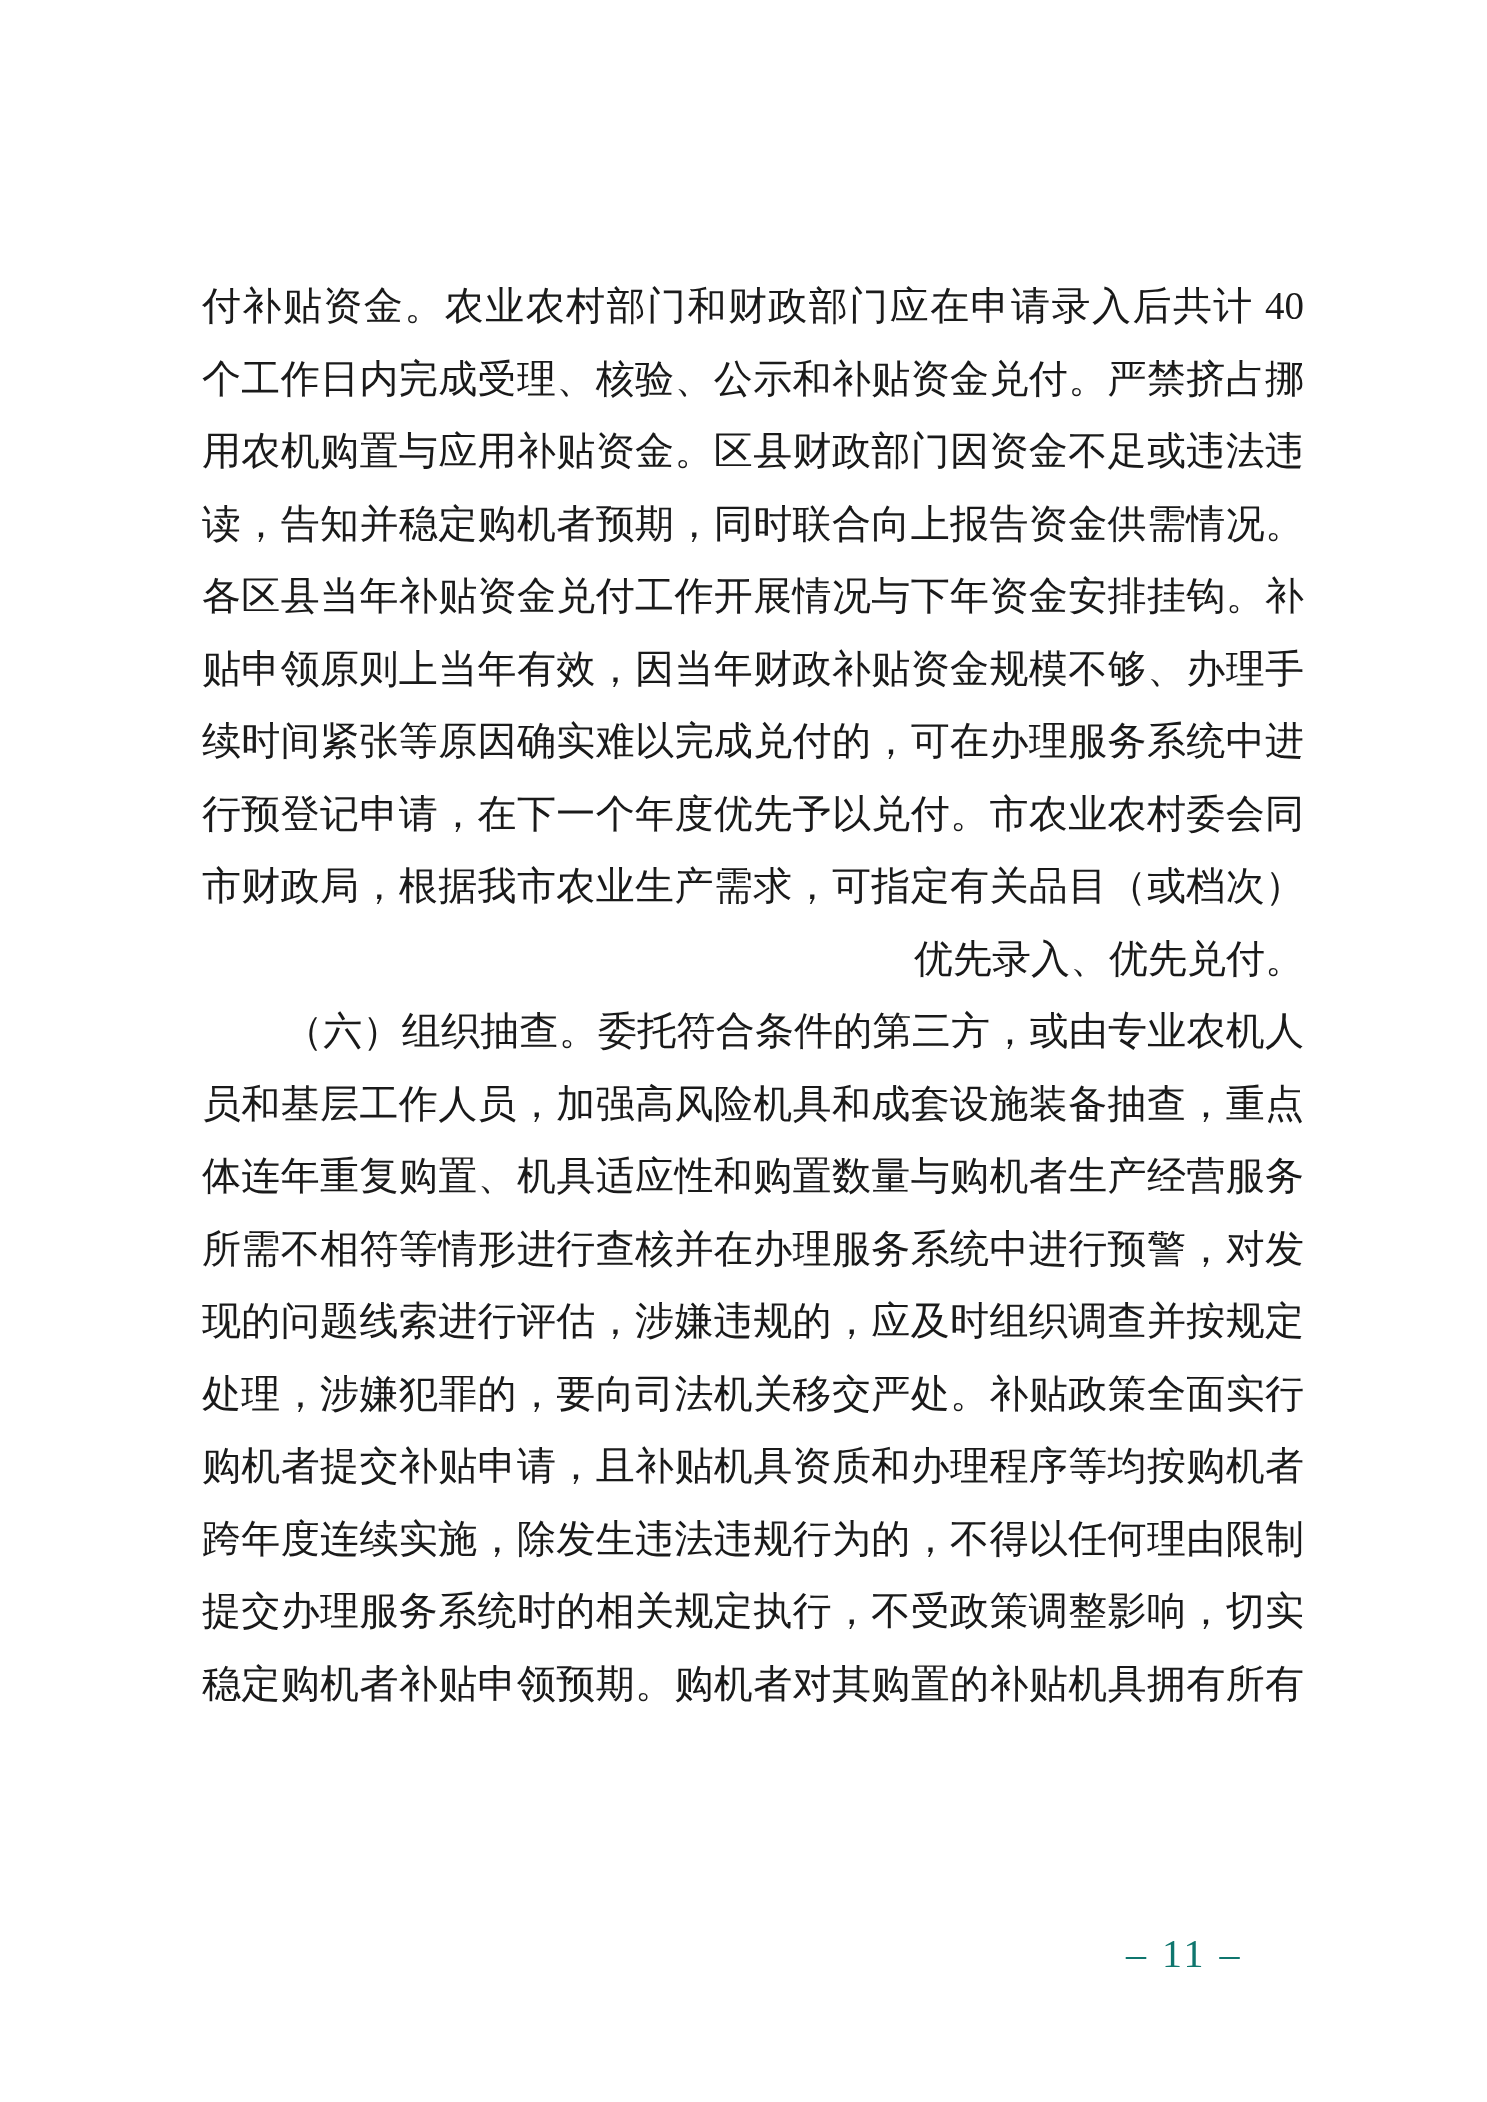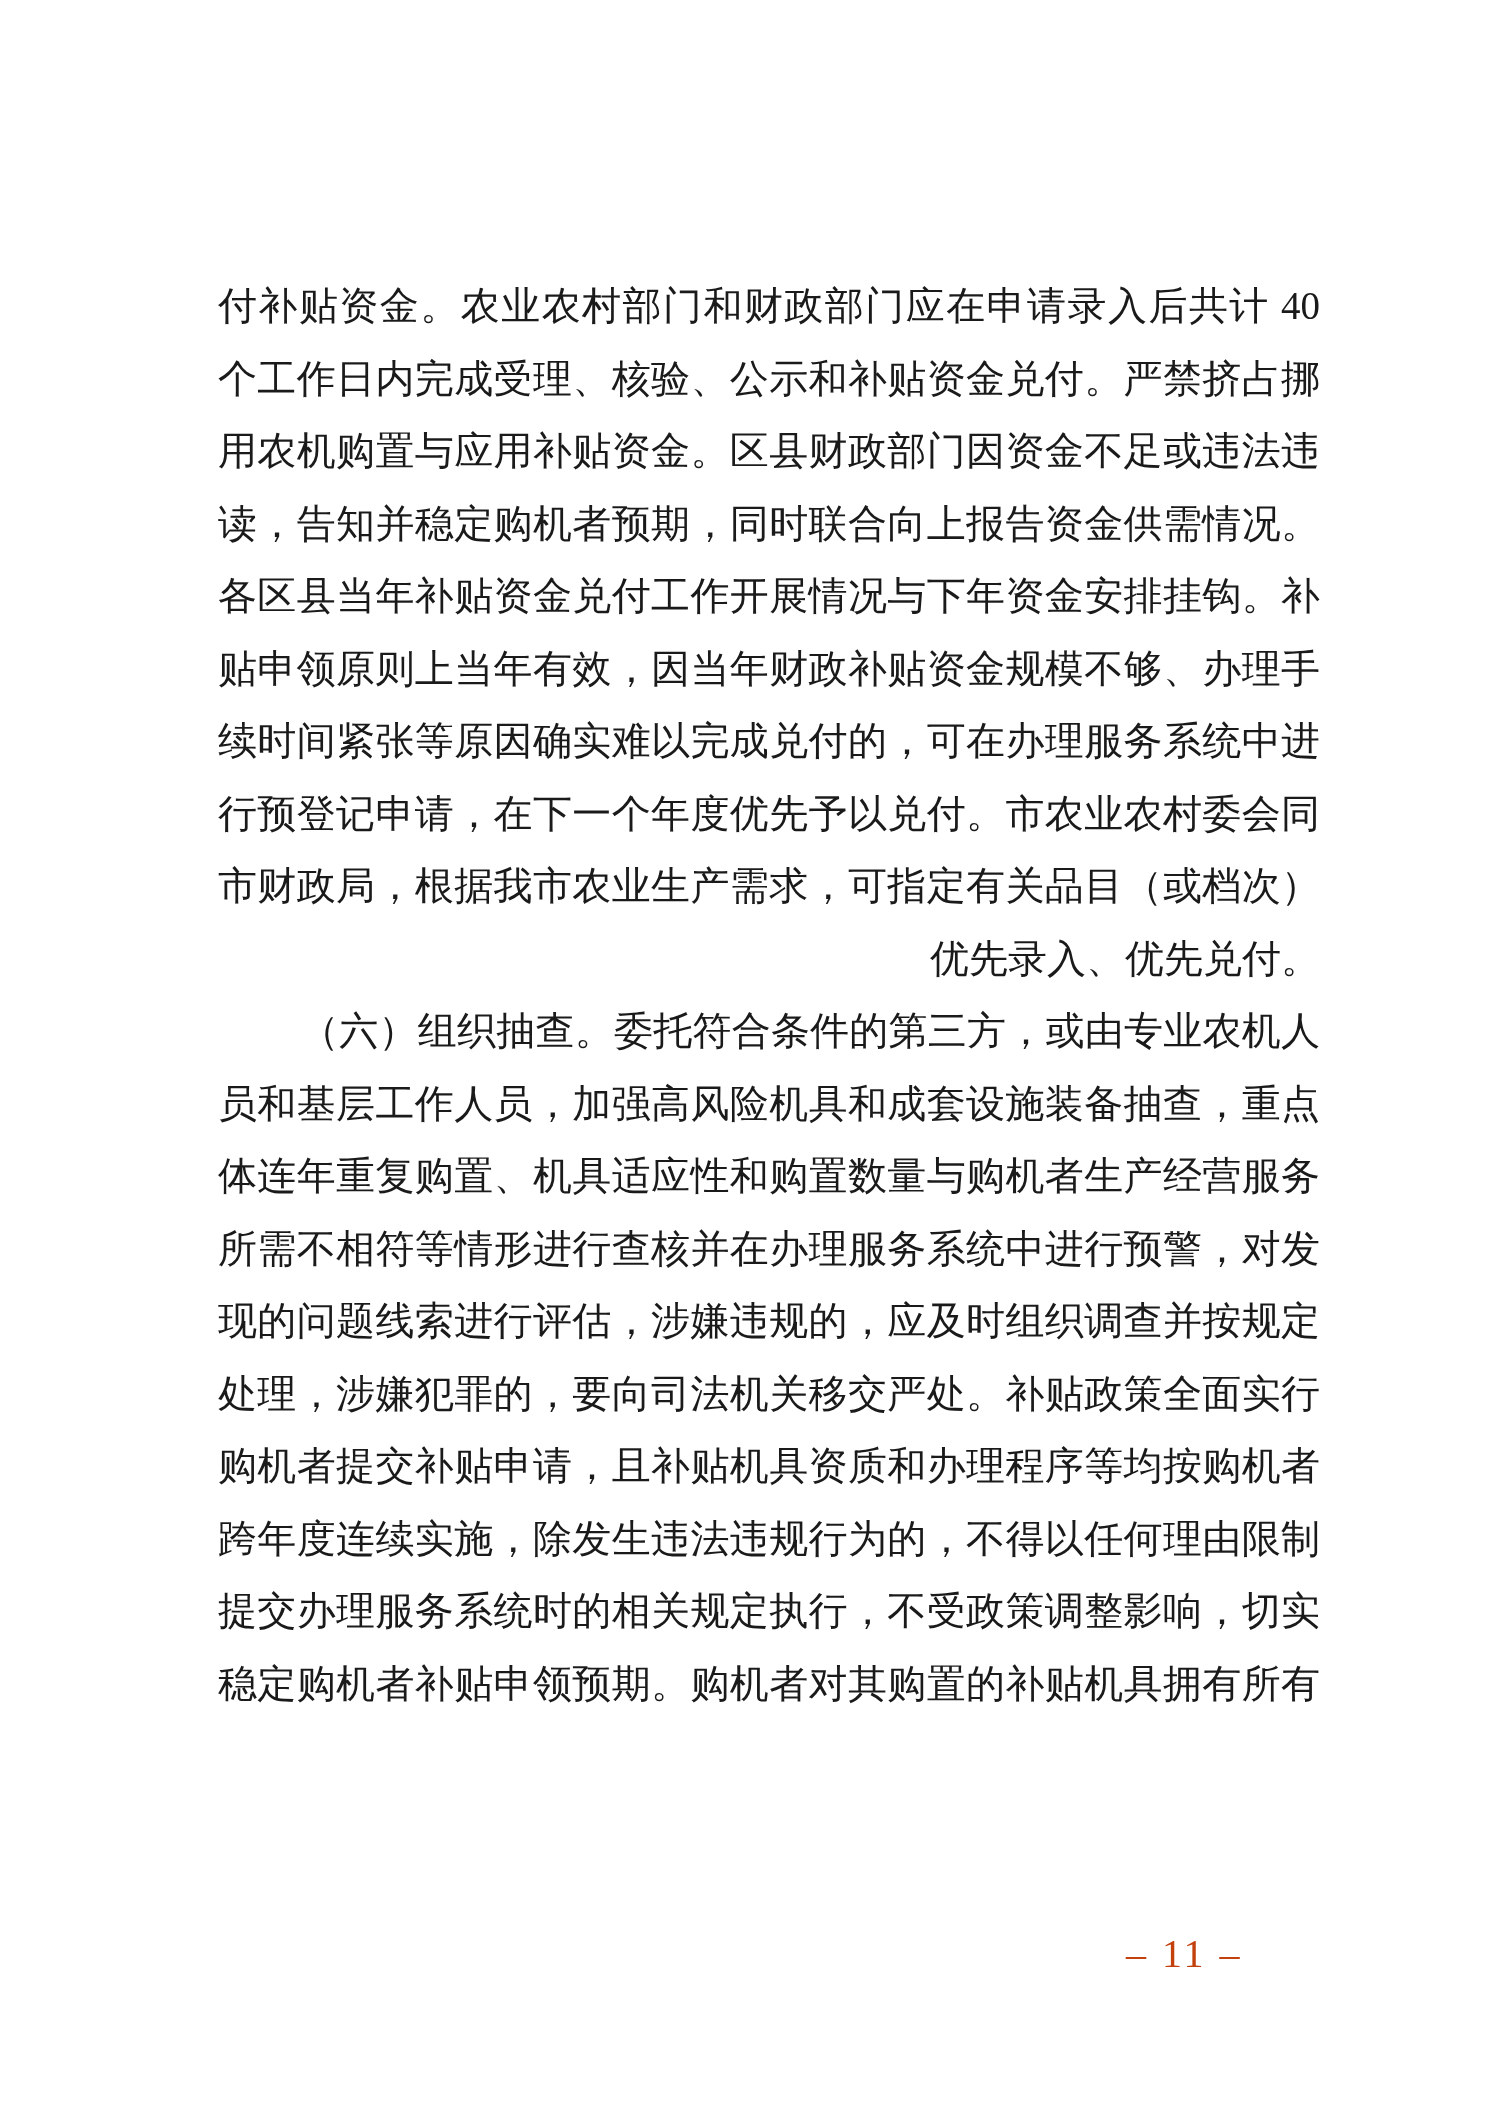--- a/index.html
+++ b/index.html
@@ -13,21 +13,20 @@
     height: 2102px;
     background: #ffffff;
     overflow: hidden;
     font-family: "Liberation Serif", "DejaVu Serif", serif;
   }
   .body-text {
     position: absolute;
     left: 202px;
     top: 270px;
     width: 1102px;
-    margin-left: 16px;
   }
   .text-line {
     height: 72.5px;
     line-height: 72.5px;
     font-size: 39px;
     color: #1a1a1a;
     text-align: right;
     letter-spacing: 0;
   }
   .text-line.justify {
@@ -41,21 +40,21 @@
   .lead-bold {
     font-weight: 400;
   }
   .page-number {
     position: absolute;
     left: 1126px;
     top: 1930px;
     font-size: 40px;
     line-height: 48px;
     letter-spacing: 3px;
-    color: #c2410c;
+    color: #0f766e;
   }
 </style>
 </head>
 <body>
 
 <div class="page">
   <div class="body-text">
       <div class="text-line justify">付补贴资金。农业农村部门和财政部门应在申请录入后共计 40</div>
       <div class="text-line justify">个工作日内完成受理、核验、公示和补贴资金兑付。严禁挤占挪</div>
       <div class="text-line justify">用农机购置与应用补贴资金。区县财政部门因资金不足或违法违</div>

